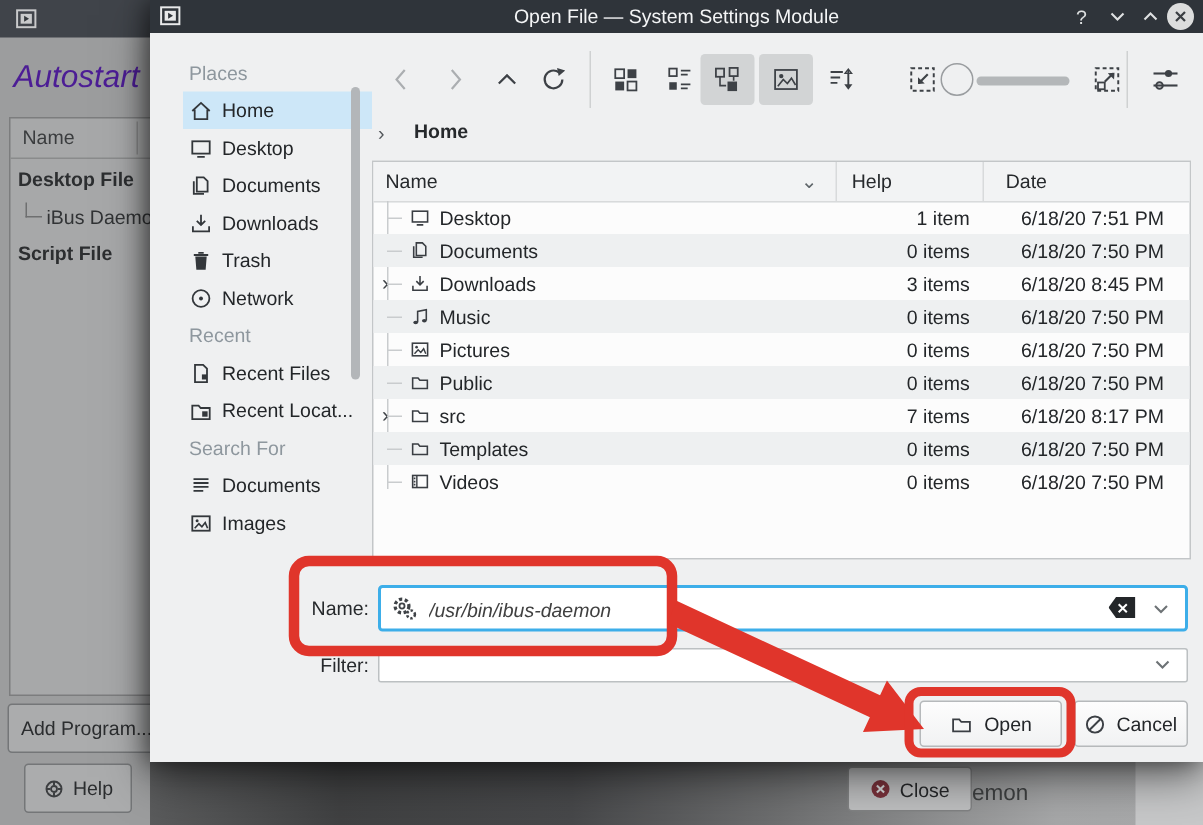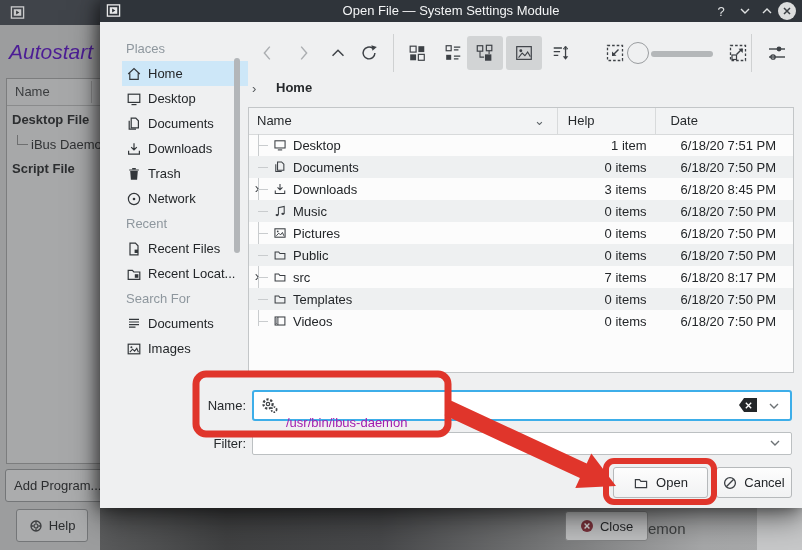--- a/index.html
+++ b/index.html
@@ -71,22 +71,22 @@
   .cname{width:310px;display:flex;align-items:center;position:relative;height:22px;}
   .tick{position:absolute;left:9px;top:11px;width:10px;border-top:1px solid #c9ccce;}
   .exp{position:absolute;left:1px;top:0;width:14px;height:22px;line-height:21px;text-align:center;color:#3f4347;font-size:14px;}
   .ficon{position:absolute;left:24px;top:4px;width:14px;height:14px;color:#3a3e43;}
   .flabel{padding-left:44px;}
   .csize{width:99px;text-align:right;padding-right:10px;box-sizing:border-box;}
   .cdate{width:137px;text-align:right;padding-right:17px;box-sizing:border-box;}
   
   .flabel-right{position:absolute;text-align:right;color:#26292c;}
   .name-field{left:152px;top:390px;width:540px;height:31px;background:#fff;border:2px solid #3daee9;border-radius:3px;box-sizing:border-box;}
-  .name-input{position:absolute;left:30px;top:16px;width:430px;height:27px;border:none;outline:none;background:transparent;
-              font-family:"Liberation Sans",sans-serif;font-size:13px;color:#a21caf;}
+  .name-input{position:absolute;left:30px;top:0;width:430px;height:27px;border:none;outline:none;background:transparent;
+              font-family:"Liberation Sans",sans-serif;font-size:13px;color:#404040;font-style:italic;}
   .gear{position:absolute;left:7px;top:5px;width:17px;height:17px;color:#3f4347;}
   .clear-btn{position:absolute;right:33px;top:6px;width:18px;height:14px;background:#232629;
              clip-path:polygon(28% 0,100% 0,100% 100%,28% 100%,0 50%);display:flex;align-items:center;justify-content:center;}
   .combo-ch{position:absolute;right:10px;top:8px;color:#6d7275;}
   .filter-field{left:152px;top:432px;width:540px;height:23px;background:#fff;border:1px solid #bcc0c2;border-radius:2px;box-sizing:border-box;}
   .filter-input{position:absolute;left:6px;top:0;width:490px;height:21px;border:none;outline:none;background:transparent;
                 font-family:"Liberation Sans",sans-serif;font-size:13px;}
   .filter-field .combo-ch{top:4px;}
   
   .dbtn{position:absolute;top:467px;height:31px;background:linear-gradient(#fdfdfd,#f1f2f3);border:1px solid #b6b9bb;

